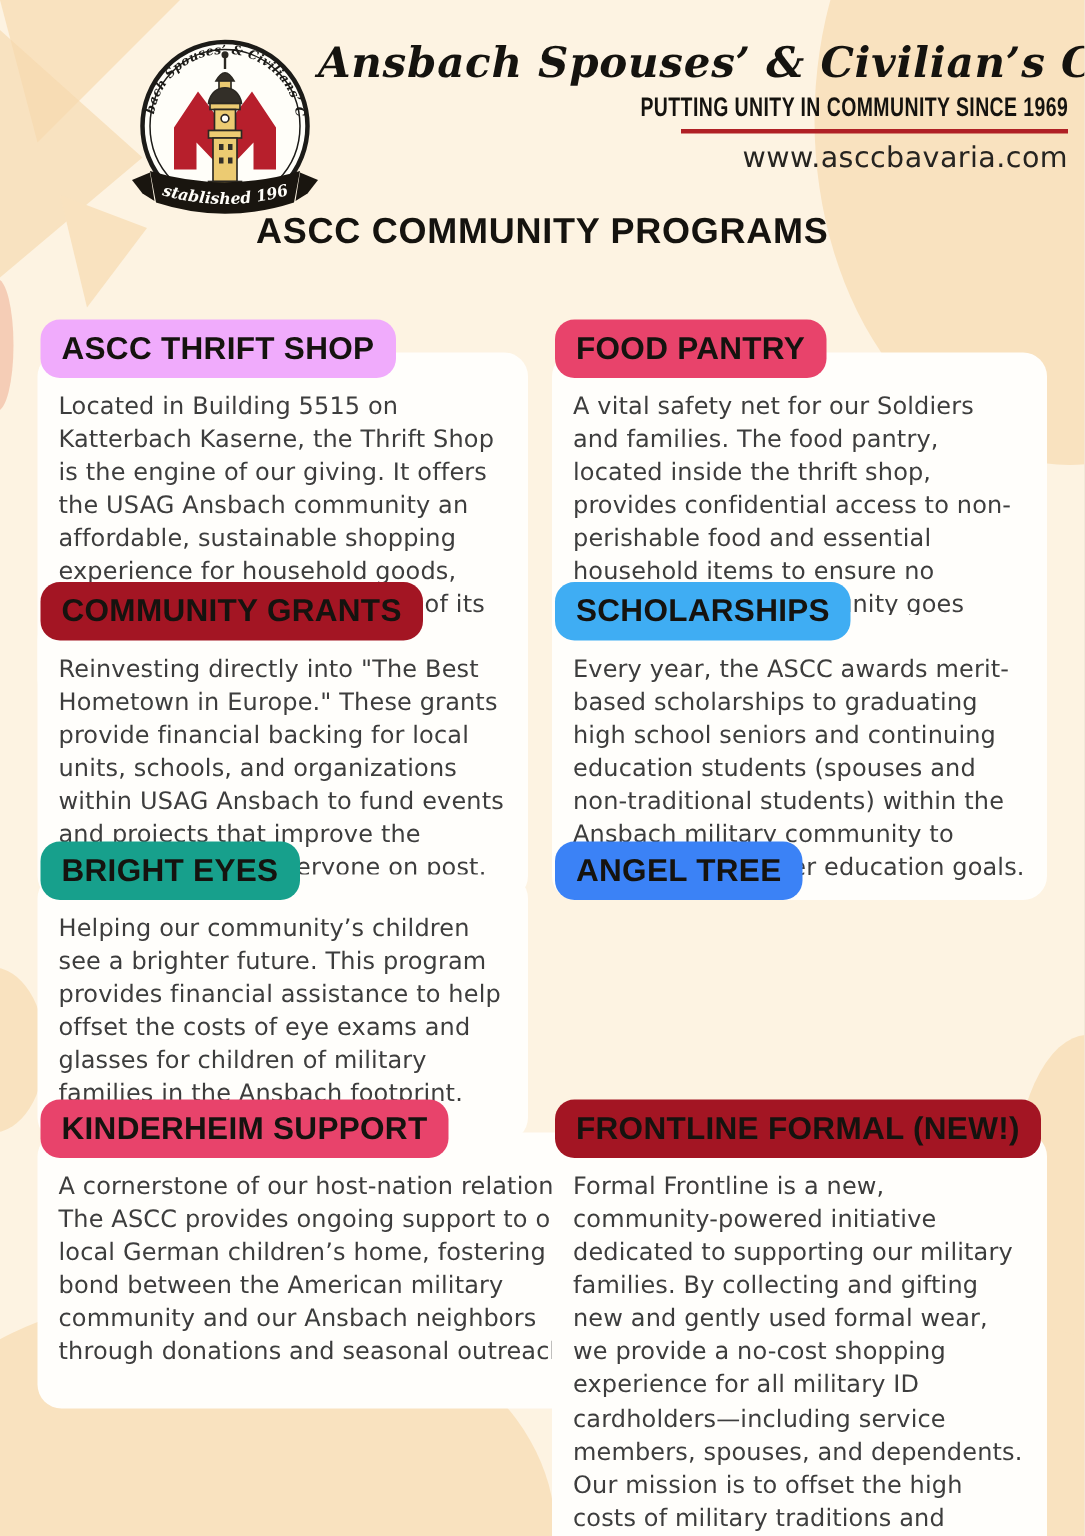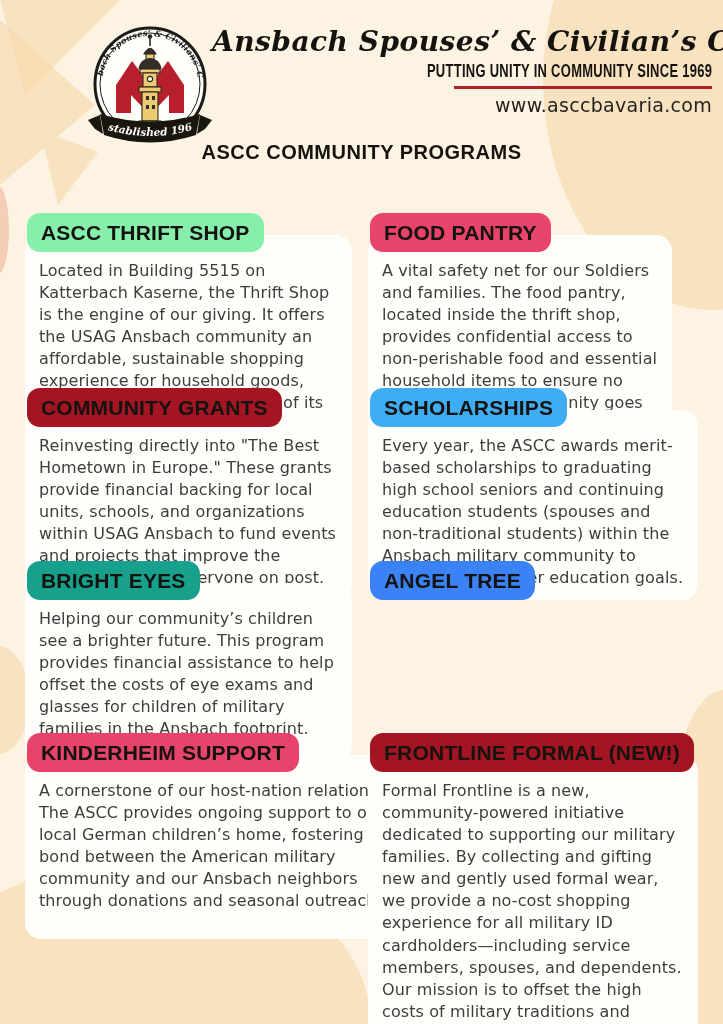--- a/index.html
+++ b/index.html
@@ -30,38 +30,38 @@
   .header-tagline{
     font-family:"Liberation Sans",sans-serif;font-weight:800;font-size:18px;
     letter-spacing:.4px;margin-top:3px;
     display:inline-block;transform:scaleX(.72);transform-origin:100% 50%;
     white-space:nowrap;
   }
   .header-divider{width:258px;height:3px;background:#b02025;margin:4px 0 5px auto;}
   .header-website{font-size:19px;color:#262420;letter-spacing:.3px;}
   .page-title{
     position:absolute;top:141px;left:0;width:100%;text-align:center;
-    font-family:"Liberation Sans",sans-serif;font-weight:800;font-size:20px;
+    font-family:"Liberation Sans",sans-serif;font-weight:800;font-size:24px;
     letter-spacing:.5px;color:#15130f;
   }
   
   .card{position:absolute;}
   .badge{
     position:relative;z-index:2;display:inline-block;margin-left:2px;
     padding:8px 14px 7px;border-radius:13px;
     font-family:"Liberation Sans",sans-serif;font-weight:800;font-size:21px;
     letter-spacing:.2px;color:#15130f;white-space:nowrap;
   }
   .card-body{
     position:relative;z-index:1;margin-top:-17px;background:#fffefb;
     border-radius:16px;padding:25px 14px 10px;
     color:#3d3d3d;font-size:16px;line-height:1.38;letter-spacing:.1px;
   }
   .card-1{left:25px;top:213px;width:327px;}  .card-1 .card-body{min-height:146px;}
-  .card-2{left:368px;top:213px;width:304px;} .card-2 .card-body{min-height:146px;}
+  .card-2{left:368px;top:213px;width:330px;} .card-2 .card-body{min-height:146px;}
   .card-3{left:25px;top:388px;width:327px;}  .card-3 .card-body{min-height:142px;}
   .card-4{left:368px;top:388px;width:330px;} .card-4 .card-body{min-height:142px;}
   .card-5{left:25px;top:561px;width:327px;}  .card-5 .card-body{min-height:143px;}
   .card-6{left:368px;top:561px;width:330px;} .card-6 .card-body{min-height:143px;}
   .card-7{left:25px;top:733px;width:377px;}  .card-7 .card-body{min-height:149px;}
   .card-8{left:368px;top:733px;width:330px;} .card-8 .card-body{min-height:249px;}
 </style>
 </head>
 <body>
 
@@ -118,21 +118,21 @@
   <div class="header-right">
     <div class="header-title">Ansbach Spouses’ &amp; Civilian’s Club</div>
     <div><span class="header-tagline">PUTTING UNITY IN COMMUNITY SINCE 1969</span></div>
     <div class="header-divider"></div>
     <div class="header-website">www.asccbavaria.com</div>
   </div>
 
   <div class="page-title">ASCC COMMUNITY PROGRAMS</div>
 
   <div class="card card-1">
-    <div class="badge" style="background-color: #86efac;">ASCC THRIFT SHOP</div>
+    <div class="badge" style="background-color: #f0abfc;">ASCC THRIFT SHOP</div>
     <div class="card-body">Located in Building 5515 on Katterbach Kaserne, the Thrift Shop is the engine of our giving. It offers the USAG Ansbach community an affordable, sustainable shopping experience for household goods, fashion, and more, and 100% of its profits go to local philanthropic activities.</div>
   </div>
 
   <div class="card card-2">
     <div class="badge" style="background-color: rgb(232, 67, 107);">FOOD PANTRY</div>
     <div class="card-body">A vital safety net for our Soldiers and families. The food pantry, located inside the thrift shop, provides confidential access to non-perishable food and essential household items to ensure no member of the community goes without during times of financial hardship or transition.</div>
   </div>
 
   <div class="card card-3">
     <div class="badge" style="background-color: rgb(163, 21, 35);">COMMUNITY GRANTS</div>

